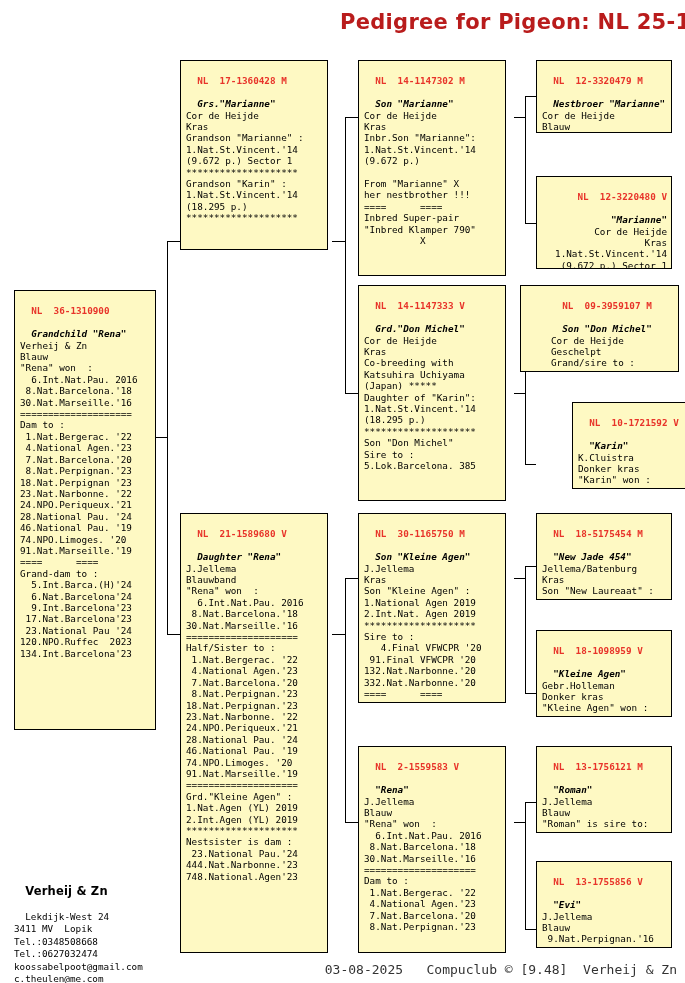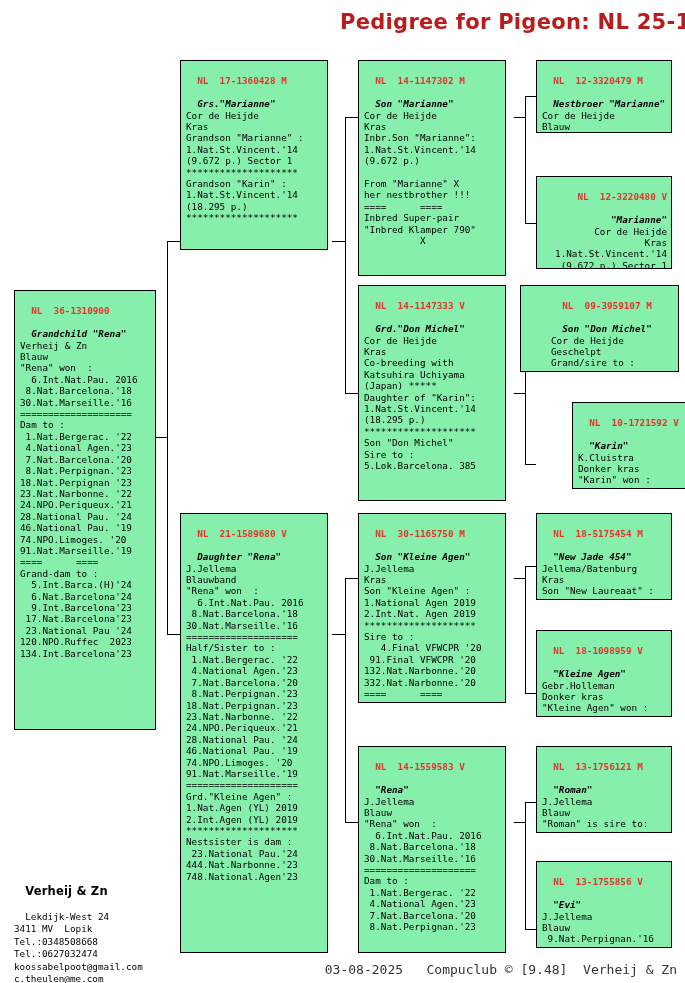--- a/index.html
+++ b/index.html
@@ -18,21 +18,21 @@
     font-family:"DejaVu Sans", sans-serif;
     font-size:21px;
     font-weight:bold;
     color:#b91c1c;
     letter-spacing:.3px;
     white-space:nowrap;
   }
   .card{
     position:absolute;
     border:1px solid #000;
-    background:#86efac;
+    background:#fef9c3;
     box-sizing:border-box;
     padding:3px 4px 3px 5px;
     line-height:11.4px;
     white-space:pre;
     overflow:hidden;
   }
   .ring{
     color:#e8342a;
     font-weight:bold;
     font-family:"DejaVu Sans Mono", monospace;
@@ -232,21 +232,21 @@
 ********************
 Sire to :
    4.Final VFWCPR '20
  91.Final VFWCPR '20
 132.Nat.Narbonne.'20
 332.Nat.Narbonne.'20
 ====      ====</span>
 </div>
 
 <div class="card" style="left:358px; top:746px; width:148px; height:207px;">
-  <span class="ring">NL  14-1559583 V</span><br>
+  <span class="ring">NL  2-1559583 V</span><br>
   <span class="nm">"Rena"</span><br><span class="body">J.Jellema
 Blauw
 "Rena" won  :
   6.Int.Nat.Pau. 2016
  8.Nat.Barcelona.'18
 30.Nat.Marseille.'16
 ====================
 Dam to :
  1.Nat.Bergerac. '22
  4.National Agen.'23

